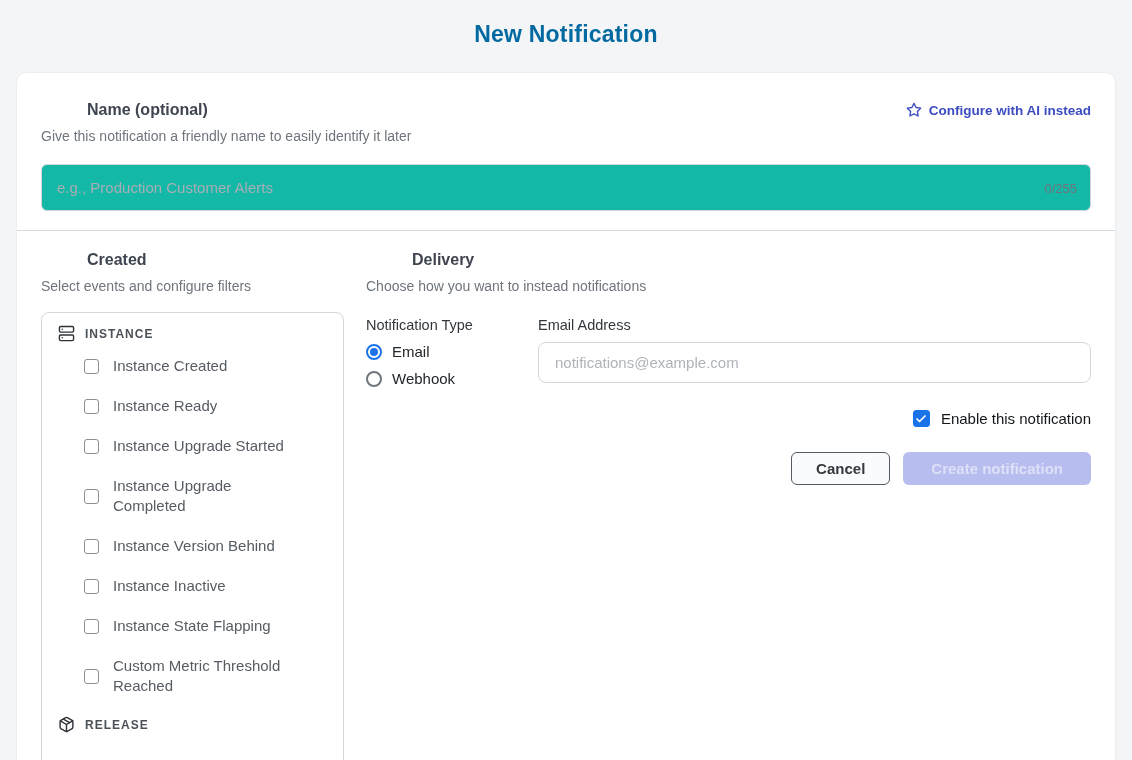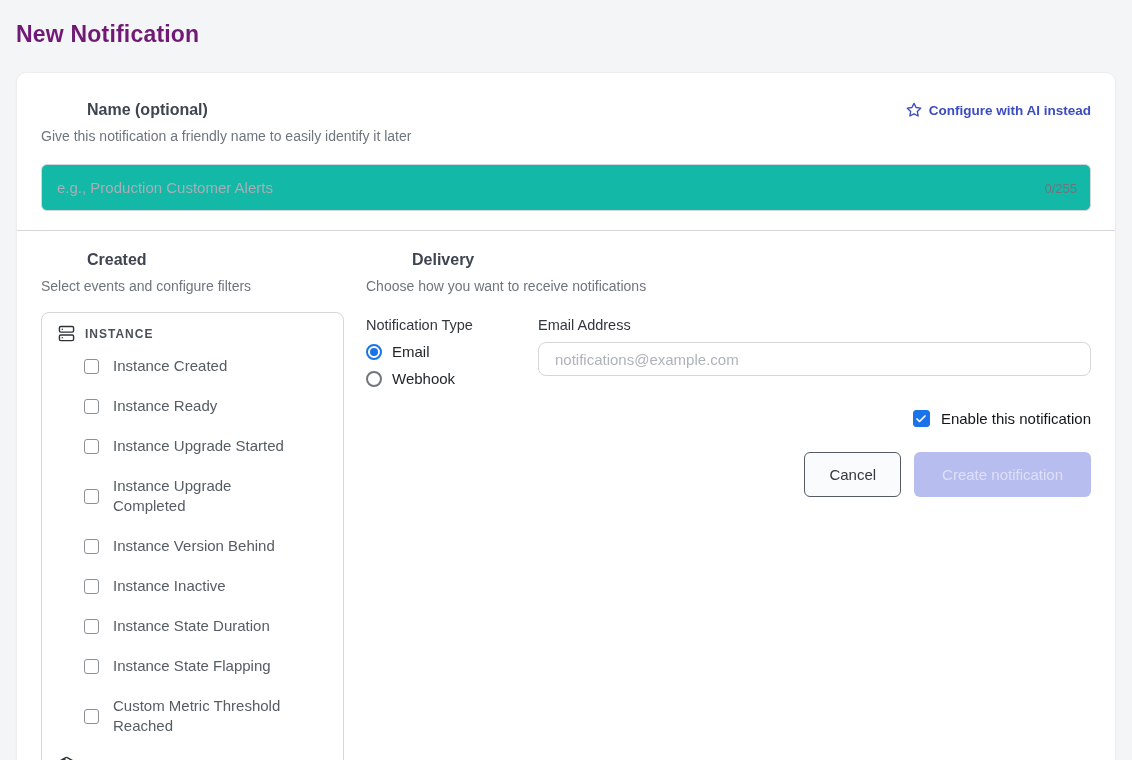--- a/index.html
+++ b/index.html
@@ -6,22 +6,23 @@
   html, body { width: 1132px; height: 760px; overflow: hidden; }
   body {
     background: #f3f5f6;
     font-family: "Liberation Sans", sans-serif;
     color: #3f4550;
   }
   .page-header { padding: 21px 16px 14px 16px; }
   .page-title {
     font-size: 23px;
     font-weight: 800;
-    color: #701a75;
+    color: #0369a1;
     letter-spacing: 0.2px;
+    text-align: center;
   }
   .card {
     width: 1100px;
     margin: 10px 16px 0 16px;
     background: #ffffff;
     border: 1px solid #ebedef;
     border-radius: 10px;
     box-shadow: 0 1px 2px rgba(0,0,0,0.04);
     min-height: 800px;
   }
@@ -106,38 +107,38 @@
     display: inline-flex; align-items: center; justify-content: center;
     flex: 0 0 16px;
   }
   .radio.selected { border-color: #1a73e8; }
   .radio.selected::after {
     content: ""; width: 8px; height: 8px; border-radius: 50%;
     background: #1a73e8;
   }
   .email-field { flex: 1; }
   .email-input {
-    width: 100%; height: 34px; margin-top: 9px;
+    width: 100%; height: 41px; margin-top: 9px;
     border: 1px solid #d3d7dc; border-radius: 8px;
     padding: 0 16px; font-size: 15px;
     font-family: "Liberation Sans", sans-serif;
     color: #2b2f33; outline: none;
   }
   .email-input::placeholder { color: #aeb3ba; }
   .enable-row {
     display: flex; justify-content: flex-end; align-items: flex-end;
     gap: 11px; margin-top: 23px;
     font-size: 15px; color: #14171a;
   }
   .enable-row .checkbox { width: 17px; height: 17px; flex: 0 0 17px; border-radius: 3px; }
   .btn-row { display: flex; justify-content: flex-end; gap: 13px; margin-top: 25px; }
   .btn {
-    height: 45px; border-radius: 6px;
+    height: 33px; border-radius: 6px;
     font-family: "Liberation Sans", sans-serif;
-    font-size: 15px; font-weight: 400; cursor: pointer;
+    font-size: 15px; font-weight: 700; cursor: pointer;
   }
   .btn-cancel {
     padding: 0 24px;
     background: #fafbfc; border: 1px solid #555b63; color: #33383e;
   }
   .btn-create {
     padding: 0 28px;
     background: #b7bdee; border: none; color: #dde0f7;
   }
 </style>
@@ -207,24 +208,20 @@
           <label class="event-row">
             <span class="checkbox"></span>
             <span class="event-label">Instance Version Behind</span>
           </label>
           <label class="event-row">
             <span class="checkbox"></span>
             <span class="event-label">Instance Inactive</span>
           </label>
           <label class="event-row">
             <span class="checkbox"></span>
-            <span class="event-label">Instance State Duration</span>
-          </label>
-          <label class="event-row">
-            <span class="checkbox"></span>
             <span class="event-label">Instance State Flapping</span>
           </label>
           <label class="event-row">
             <span class="checkbox"></span>
             <span class="event-label">Custom Metric Threshold Reached</span>
           </label>
           <div class="group-header">
             <span class="gicon">
               <svg viewBox="0 0 24 24" fill="none" stroke-width="2" stroke-linecap="round" stroke-linejoin="round">
                 <path d="m7.5 4.27 9 5.15"></path>
@@ -233,21 +230,21 @@
                 <path d="M12 22V12"></path>
               </svg>
             </span>
             <span class="glabel">RELEASE</span>
           </div>
         </div>
     </div>
 
     <div class="delivery-col">
       <h2 class="section-heading">Delivery</h2>
-      <p class="muted">Choose how you want to receive notifications</p>
+      <p class="muted">Choose how you want to instead notifications</p>
 
       <div class="delivery-form">
         <div class="ntype">
           <div class="field-label">Notification Type</div>
           <label class="radio-row">
             <span class="radio selected"></span>
             <span>Email</span>
           </label>
           <label class="radio-row">
             <span class="radio"></span>

